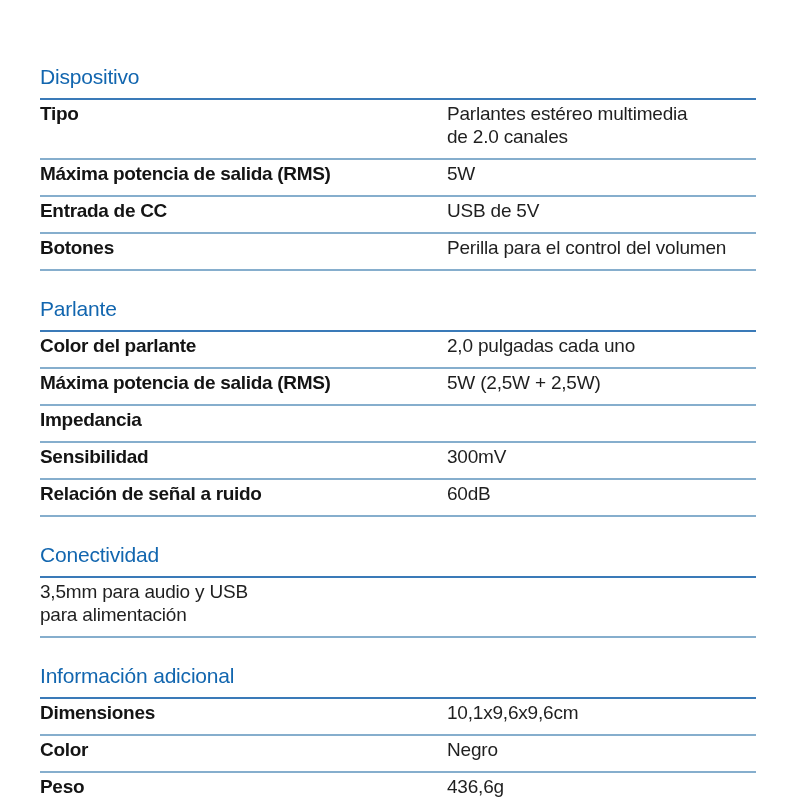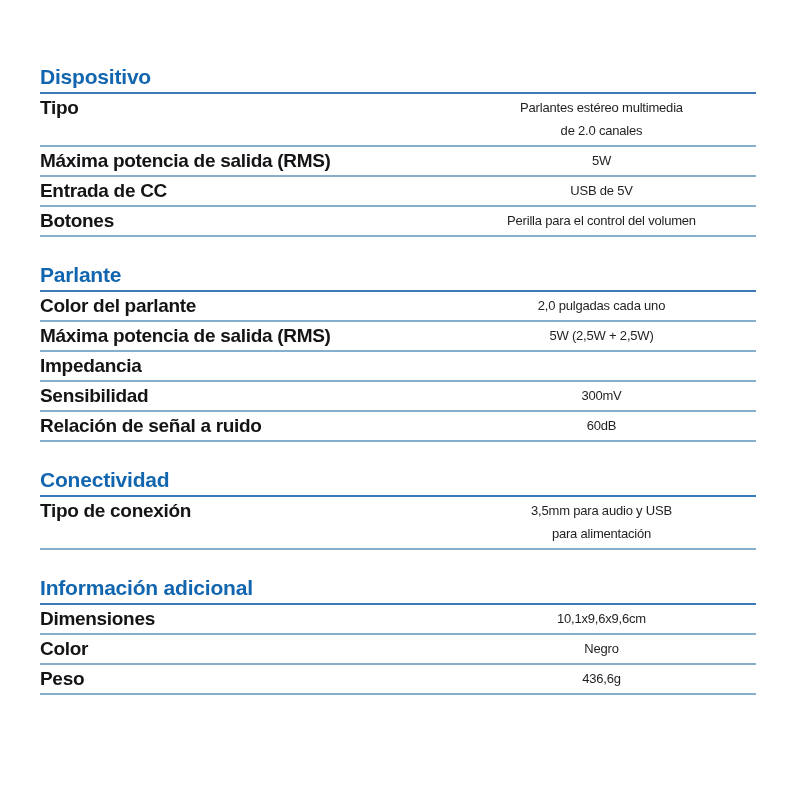--- a/index.html
+++ b/index.html
@@ -16,45 +16,44 @@
   .sheet{
     width:800px;height:800px;
     padding:66px 44px 0 40px;
   }
   .spec-table{width:716px;}
   .section + .section{margin-top:27px;}
   .section-title{
     color:var(--accent);
     font-size:21px;
     line-height:22px;
-    font-weight:700;
-    padding-bottom:4px;
+    font-weight:400;
+    padding-bottom:10px;
     border-bottom:2px solid var(--header-rule);
     letter-spacing:-0.2px;
   }
   .spec-row{
     display:grid;
     grid-template-columns:407px 1fr;
     border-bottom:2px solid var(--row-rule);
-    padding:2px 0 3px;
+    padding:2px 0 10px;
   }
   .spec-label{
     color:var(--label);
     font-weight:700;
     font-size:19px;
     line-height:23px;
     letter-spacing:-0.3px;
   }
   .spec-value{
     color:var(--value);
     font-weight:400;
-    font-size:13px;
+    font-size:19px;
     line-height:23px;
     letter-spacing:-0.2px;
-    text-align:center;
   }
 </style>
 </head>
 <body>
 
 <div class="sheet">
   <div class="spec-table" id="spec-table">
   <section class="section">
     <h2 class="section-title">Dispositivo</h2>
     <div class="rows">
@@ -124,21 +123,20 @@
               <div class="value-line">60dB</div>
             </div>
   </div>
 </div>
   </section>
 
   <section class="section">
     <h2 class="section-title">Conectividad</h2>
     <div class="rows">
   <div class="spec-row">
-    <div class="spec-label">Tipo de conexión</div>
     <div class="spec-value">
               <div class="value-line">3,5mm para audio y USB</div>
               <div class="value-line">para alimentación</div>
             </div>
   </div>
 </div>
   </section>
 
   <section class="section">
     <h2 class="section-title">Información adicional</h2>

